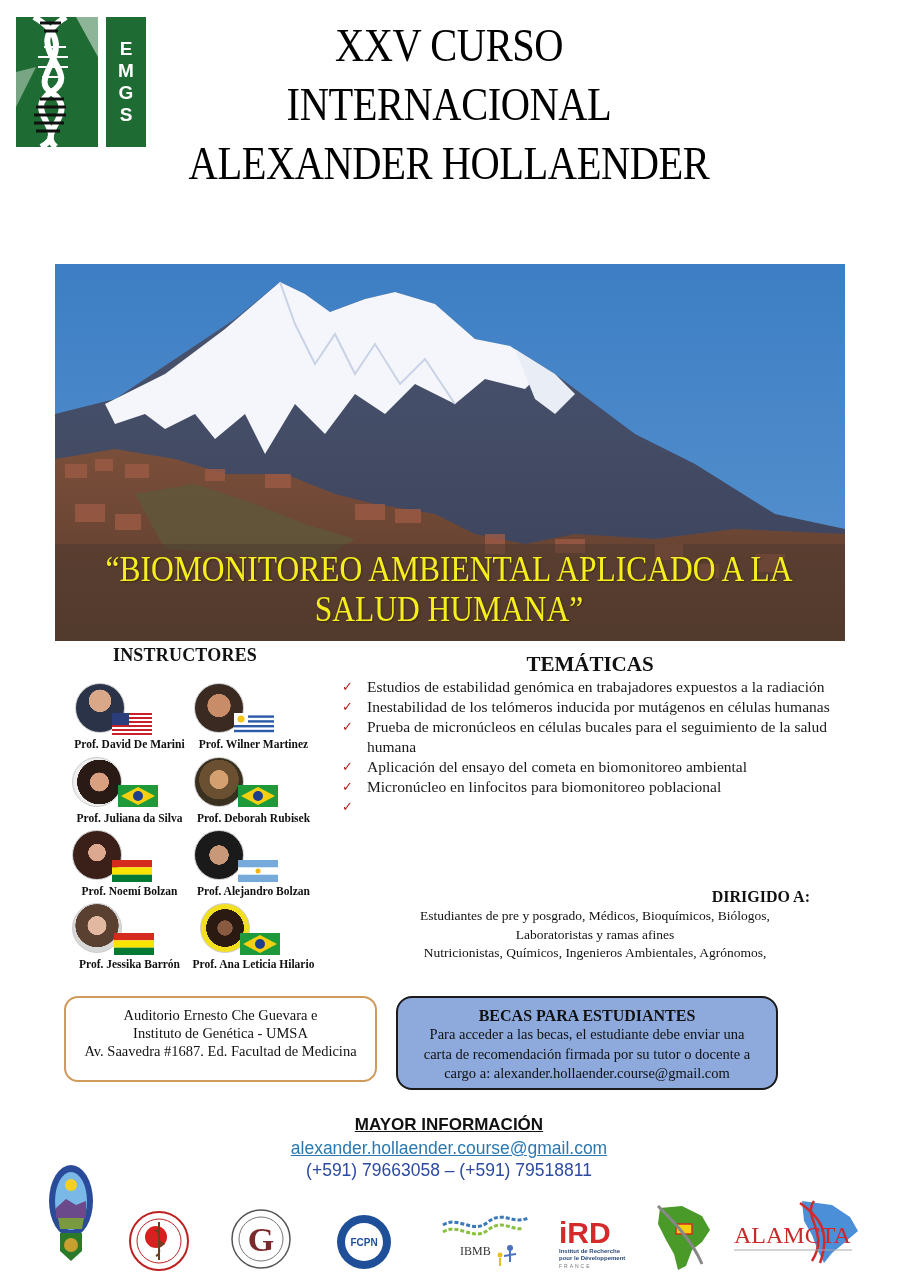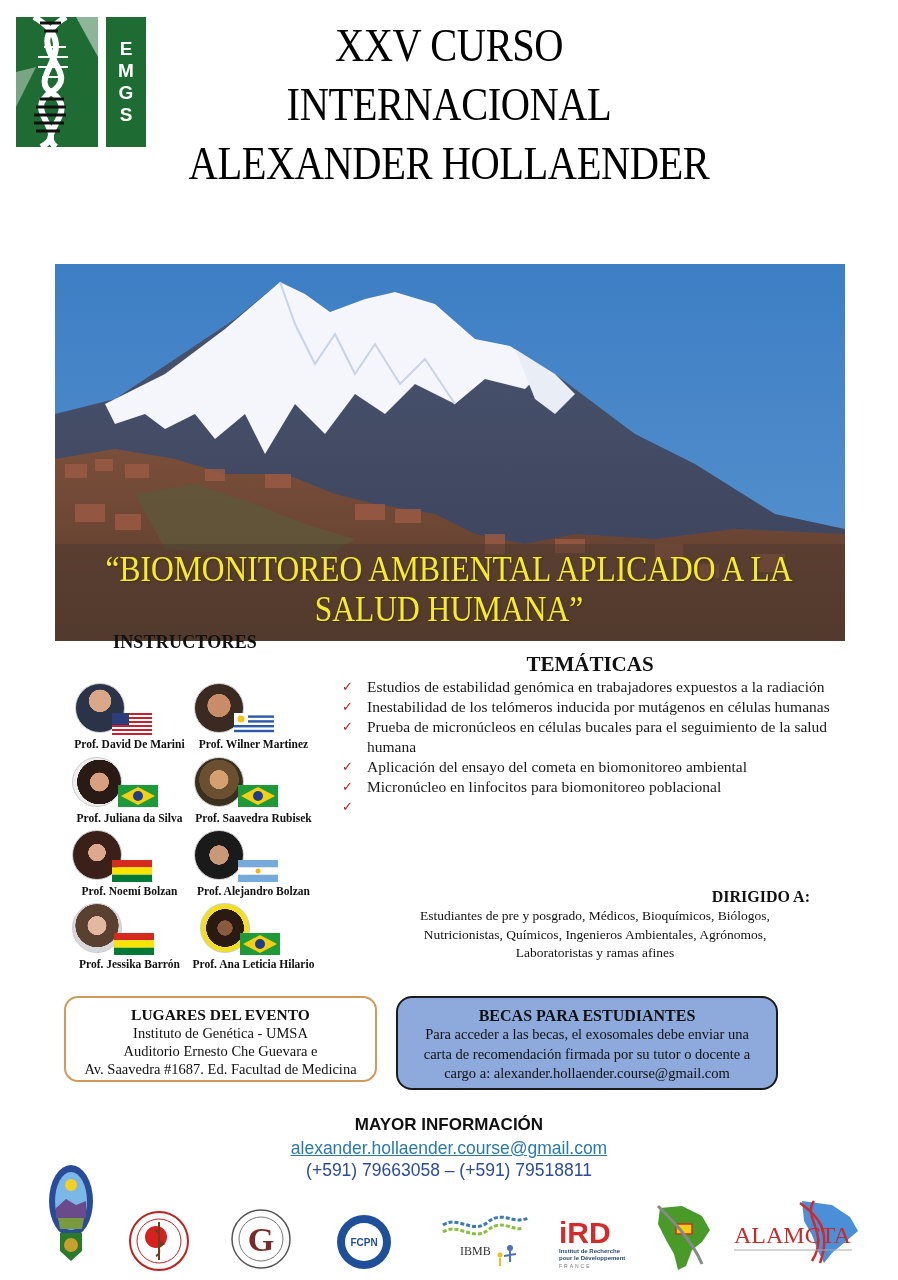--- a/index.html
+++ b/index.html
@@ -17,21 +17,21 @@
   .title-line { font-family: "Liberation Serif", serif; font-size: 46px; line-height: 59px; letter-spacing: -0.5px; transform: scaleX(0.88); color: #000; }
   .sub-line { font-family: "Liberation Serif", serif; font-size: 28px; line-height: 36px; color: #000; transform: scaleX(0.92); }
   .title-block .sub-wrap { margin-top: -2px; }
 
   
   .hero { position: absolute; left: 55px; top: 264px; width: 790px; height: 377px; overflow: hidden; }
   .hero svg { position: absolute; left: 0; top: 0; }
   .hero-caption { position: absolute; left: 0; top: 550px; width: 898px; text-align: center; color: #f6ee1e; font-family: "Liberation Serif", serif; font-size: 35px; line-height: 40px; transform: scaleX(0.9); text-shadow: 1px 1px 2px #3a2a10; }
 
   
-  .instructors-title { position: absolute; left: 60px; top: 632px; width: 250px; text-align: center; font-weight: bold; font-size: 18px; letter-spacing: 0.2px; }
+  .instructors-title { position: absolute; left: 60px; top: 645px; width: 250px; text-align: center; font-weight: bold; font-size: 18px; letter-spacing: 0.2px; }
   .instr { position: absolute; width: 135px; height: 78px; }
   .instr .photo { position: absolute; width: 50px; height: 50px; border-radius: 50%; border: 1px solid #ccc; overflow: hidden; }
   .instr .flag { position: absolute; width: 40px; height: 22px; }
   .instr .name { position: absolute; left: 0; top: 55px; width: 135px; text-align: center; font-weight: bold; font-size: 11.5px; white-space: nowrap; }
 
   
   .tem-title { position: absolute; left: 335px; top: 652px; width: 510px; text-align: center; font-weight: bold; font-size: 21px; }
   .tem-list { position: absolute; left: 340px; top: 677px; width: 505px; list-style: none; }
   .tem-list li { position: relative; padding-left: 27px; font-size: 15.5px; line-height: 20px; color: #1a1a1a; }
   .tem-list li .check { position: absolute; left: 2px; top: 0; color: #b02020; font-size: 13px; }
@@ -42,21 +42,21 @@
   
   .lugares-box { position: absolute; left: 64px; top: 996px; width: 313px; height: 86px; border: 2px solid #d09a5a; border-radius: 14px; background: #fff; text-align: center; padding-top: 8px; }
   .lugares-box .bt { font-weight: bold; font-size: 15.5px; line-height: 18px; }
   .lugares-box .bl { font-size: 14.5px; line-height: 18px; }
 
   .becas-box { position: absolute; left: 396px; top: 996px; width: 382px; height: 94px; border: 2px solid #1a1a1a; border-radius: 16px; background: #8ea9dc; text-align: center; padding-top: 8px; }
   .becas-box .bt { font-weight: bold; font-size: 16px; line-height: 19px; }
   .becas-box .bl { font-size: 14.5px; line-height: 19.5px; }
 
   
-  .info-title { position: absolute; left: 0; top: 1115px; width: 898px; text-align: center; font-family: "Liberation Sans", sans-serif; font-weight: bold; font-size: 17px; }
+  .info-title { position: absolute; left: 0; top: 1115px; width: 898px; text-align: center; font-family: "Liberation Sans", sans-serif; font-weight: bold; font-size: 17px; text-decoration: underline; }
   .info-email { position: absolute; left: 0; top: 1138px; width: 898px; text-align: center; font-family: "Liberation Sans", sans-serif; font-size: 17.5px; color: #2b78b0; text-decoration: underline; }
   .info-phone { position: absolute; left: 0; top: 1160px; width: 898px; text-align: center; font-family: "Liberation Sans", sans-serif; font-size: 17.5px; color: #2b4aa0; }
 
   
   .logo { position: absolute; }
 </style>
 </head>
 <body>
 
 <div class="emgs-logo">
@@ -190,21 +190,21 @@
   </svg>
   <div class="name">Prof. Juliana da Silva</div>
 </div>
 <div class="instr" style="left:186px; top:757px;">
   <div class="photo" style="left:8px; top:0; background:radial-gradient(circle at 50% 45%, #d4a070 0 26%, #6a5030 27% 55%, #3a3020 56% 100%);"></div>
   <svg class="flag" style="left:52px; top:28px;" viewBox="0 0 40 22">
     <rect width="40" height="22" fill="#1f9a3a"></rect>
       <polygon points="20,2 37,11 20,20 3,11" fill="#f5d010"></polygon>
       <circle cx="20" cy="11" r="5" fill="#1d3f8c"></circle>
   </svg>
-  <div class="name">Prof. Saavedra Rubisek</div>
+  <div class="name">Prof. Deborah Rubisek</div>
 </div>
 
 <div class="instr" style="left:62px; top:830px;">
   <div class="photo" style="left:10px; top:0; background:radial-gradient(circle at 50% 45%, #dca890 0 24%, #3a2018 25% 100%);"></div>
   <svg class="flag" style="left:50px; top:30px;" viewBox="0 0 40 22">
     <rect width="40" height="7.3" fill="#d52b1e"></rect>
       <rect y="7.3" width="40" height="7.4" fill="#f9e300"></rect>
       <rect y="14.7" width="40" height="7.3" fill="#007934"></rect>
   </svg>
   <div class="name">Prof. Noemí Bolzan</div>
@@ -244,34 +244,33 @@
   <li><span class="check">✓</span><span>Inestabilidad de los telómeros inducida por mutágenos en células humanas</span></li>
   <li><span class="check">✓</span><span>Prueba de micronúcleos en células bucales para el seguimiento de la salud humana</span></li>
   <li><span class="check">✓</span><span>Aplicación del ensayo del cometa en biomonitoreo ambiental</span></li>
   <li><span class="check">✓</span><span>Micronúcleo en linfocitos para biomonitoreo poblacional</span></li>
   <li><span class="check">✓</span></li>
 </ul>
 
 <div class="dirigido-title">DIRIGIDO A:</div>
 <div class="dirigido-text">
   <div>Estudiantes de pre y posgrado, Médicos, Bioquímicos, Biólogos,</div>
+  <div>Laboratoristas y ramas afines</div>
   <div>Nutricionistas, Químicos, Ingenieros Ambientales, Agrónomos,</div>
-  <div>Laboratoristas y ramas afines</div>
 </div>
 
 <div class="lugares-box">
-  <div class="bt">LUGARES DEL EVENTO</div>
+  <div class="bl">Auditorio Ernesto Che Guevara e</div>
   <div class="bl">Instituto de Genética - UMSA</div>
-  <div class="bl">Auditorio Ernesto Che Guevara e</div>
   <div class="bl">Av. Saavedra #1687. Ed. Facultad de Medicina</div>
 </div>
 
 <div class="becas-box">
   <div class="bt">BECAS PARA ESTUDIANTES</div>
-  <div class="bl">Para acceder a las becas, el exosomales debe enviar una</div>
+  <div class="bl">Para acceder a las becas, el estudiante debe enviar una</div>
   <div class="bl">carta de recomendación firmada por su tutor o docente a</div>
   <div class="bl">cargo a: alexander.hollaender.course@gmail.com</div>
 </div>
 
 <div class="info-title">MAYOR INFORMACIÓN</div>
 <div class="info-email">alexander.hollaender.course@gmail.com</div>
 <div class="info-phone">(+591) 79663058 – (+591) 79518811</div>
 
 <div class="logo" style="left:46px; top:1163px; width:50px; height:100px;">
   <svg width="50" height="100" viewBox="0 0 50 100">

